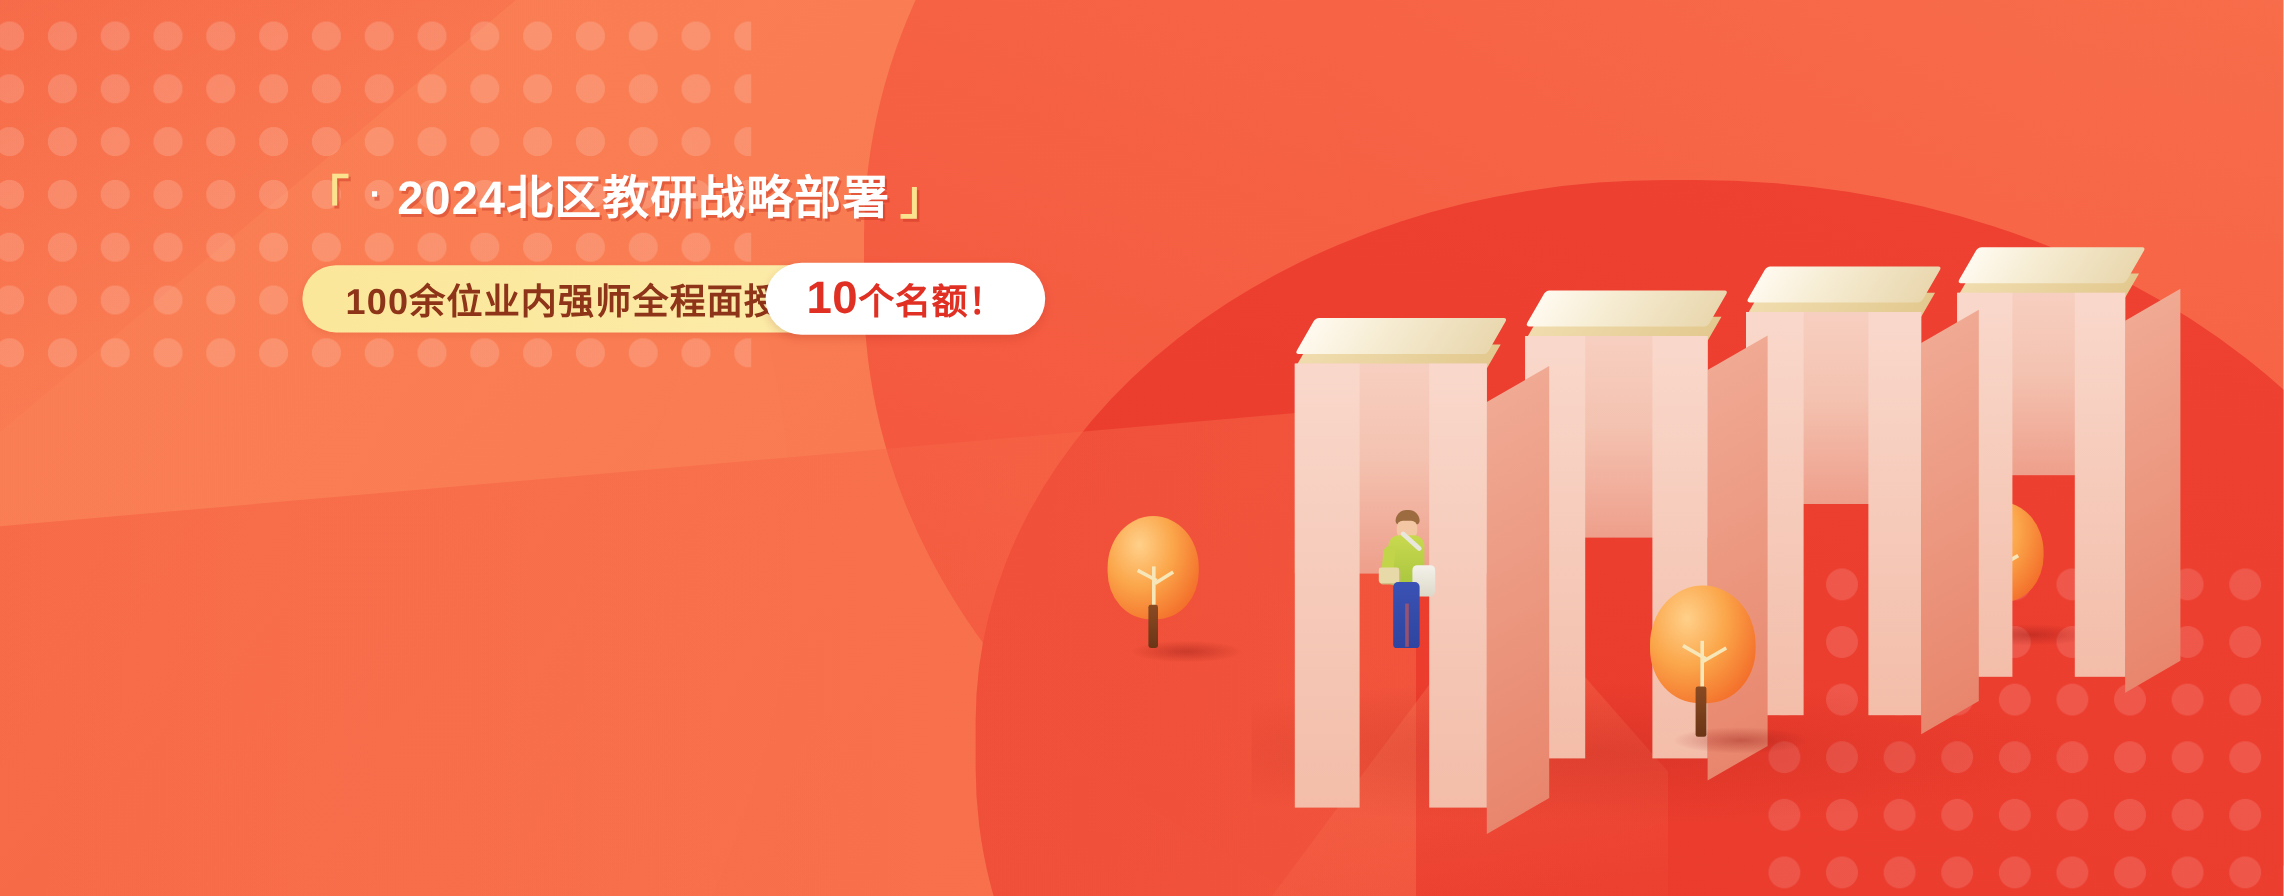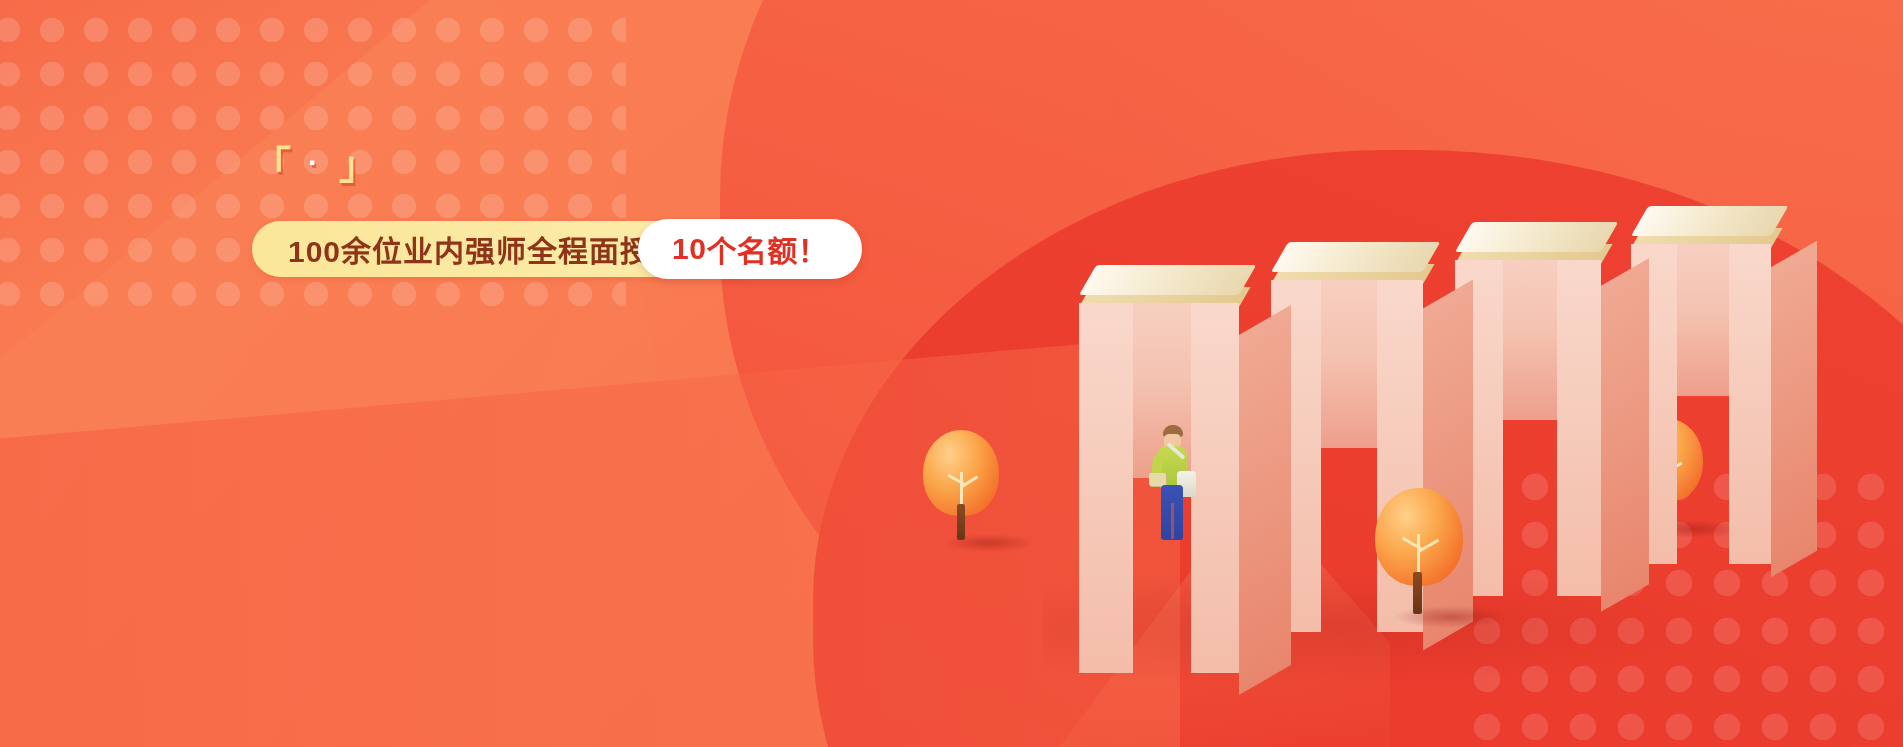--- a/index.html
+++ b/index.html
@@ -162,21 +162,21 @@
     display:flex; align-items:center;
     border-radius:30px;
     background:#ffffff;
     color:#e03023;
     font-size:30px;
     font-weight:800;
     letter-spacing:.5px;
     white-space:nowrap;
     box-shadow:0 3px 8px rgba(150,30,20,.18);
   }
-  .pill-white .num{ font-size:30px; font-weight:800; }
+  .pill-white .num{ font-size:38px; font-weight:800; }
 
   
   .illus{ position:absolute; right:0; top:0; width:900px; height:747px; }
 
   .arch{ position:absolute; }
   .arch .top-page{
     position:absolute; left:0; top:0;
     width:100%; height:30px;
     background:linear-gradient(95deg,#fffaf0 0%,#f6ecd2 40%,#e9d7ae 100%);
     transform:skewX(-30deg);
@@ -390,20 +390,21 @@
       <div class="branch b3"></div>
       <div class="trunk"></div>
     </div>
   </div>
 
   <div class="content">
 
     <div class="subtitle">
       <span class="bracket open">「</span>
       <span class="sub-dot">·</span>
+      <span class="sub-plain">2024北区教研战略部署</span>
       <span class="bracket close">」</span>
     </div>
 
 
     <div class="pills">
       <div class="pill-yellow">
         <span>100余位业内强师全程面授</span>
       </div>
       <div class="pill-white">
         <span class="num">10</span>

